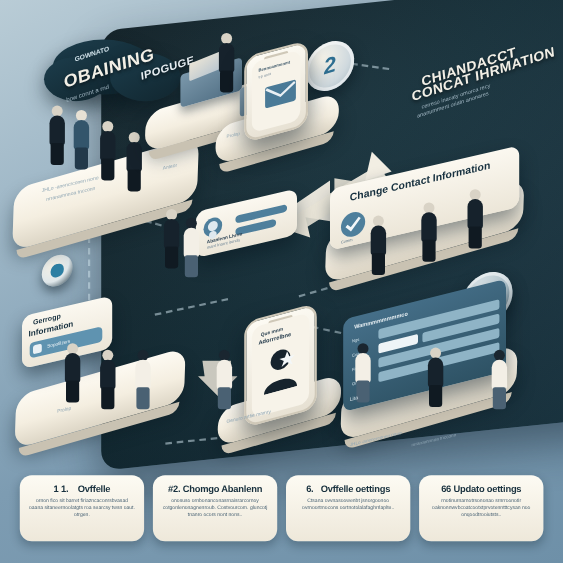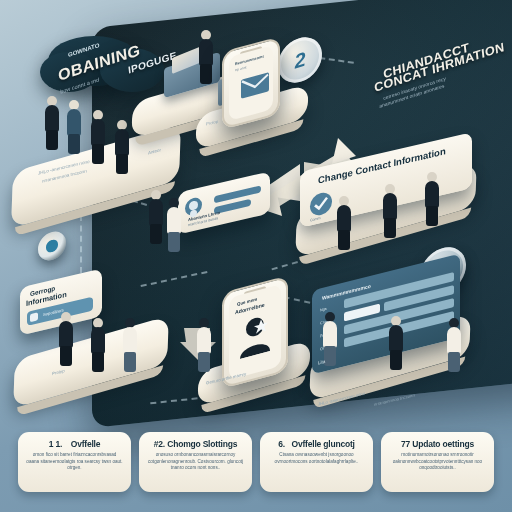--- a/index.html
+++ b/index.html
@@ -404,36 +404,36 @@
         <span class="c-num">1 1.</span>
         &nbsp;&nbsp;
         <span>Ovffelle</span>
       </div>
       <div class="c-body">ornon fico sit barret firiazncaconrsbvasad oaana sitaneernoolatgts roa searcsy twsn oaut. otrgen.</div>
     </div>
 
     <div class="caption">
       <div class="c-title">
         <span class="c-num">#2.</span>
-        <span>Chomgo Slottings</span>
+        <span>Chomgo Abanlenn</span>
       </div>
       <div class="c-body">onosuso ornbonanconasrnaisrarcornoy cotgonlenonagnenroub. Costvourcom. gluncotj tnanro ocors nont nons..</div>
     </div>
 
     <div class="caption">
       <div class="c-title">
         <span class="c-num">6.</span>
         &nbsp;
-        <span>Ovffelle gluncotj</span>
+        <span>Ovffelle oettings</span>
       </div>
       <div class="c-body">Ctsana ovvnasoowenbt jsnorgoonoo ovrnoortmocons oortnotolalafaghrrlaplte..</div>
     </div>
 
     <div class="caption">
       <div class="c-title">
-        <span class="c-num">77</span>
+        <span class="c-num">66</span>
         <span>Updato oettings</span>
       </div>
       <div class="c-body">rnotinurnarnotrsononao srnrroonotir oaknonnwvbcoatcootxtprvotenntttcysan noo onqoodtrooiutsts..</div>
     </div>
 
   </div>
 </div>
 
 </body></html>

